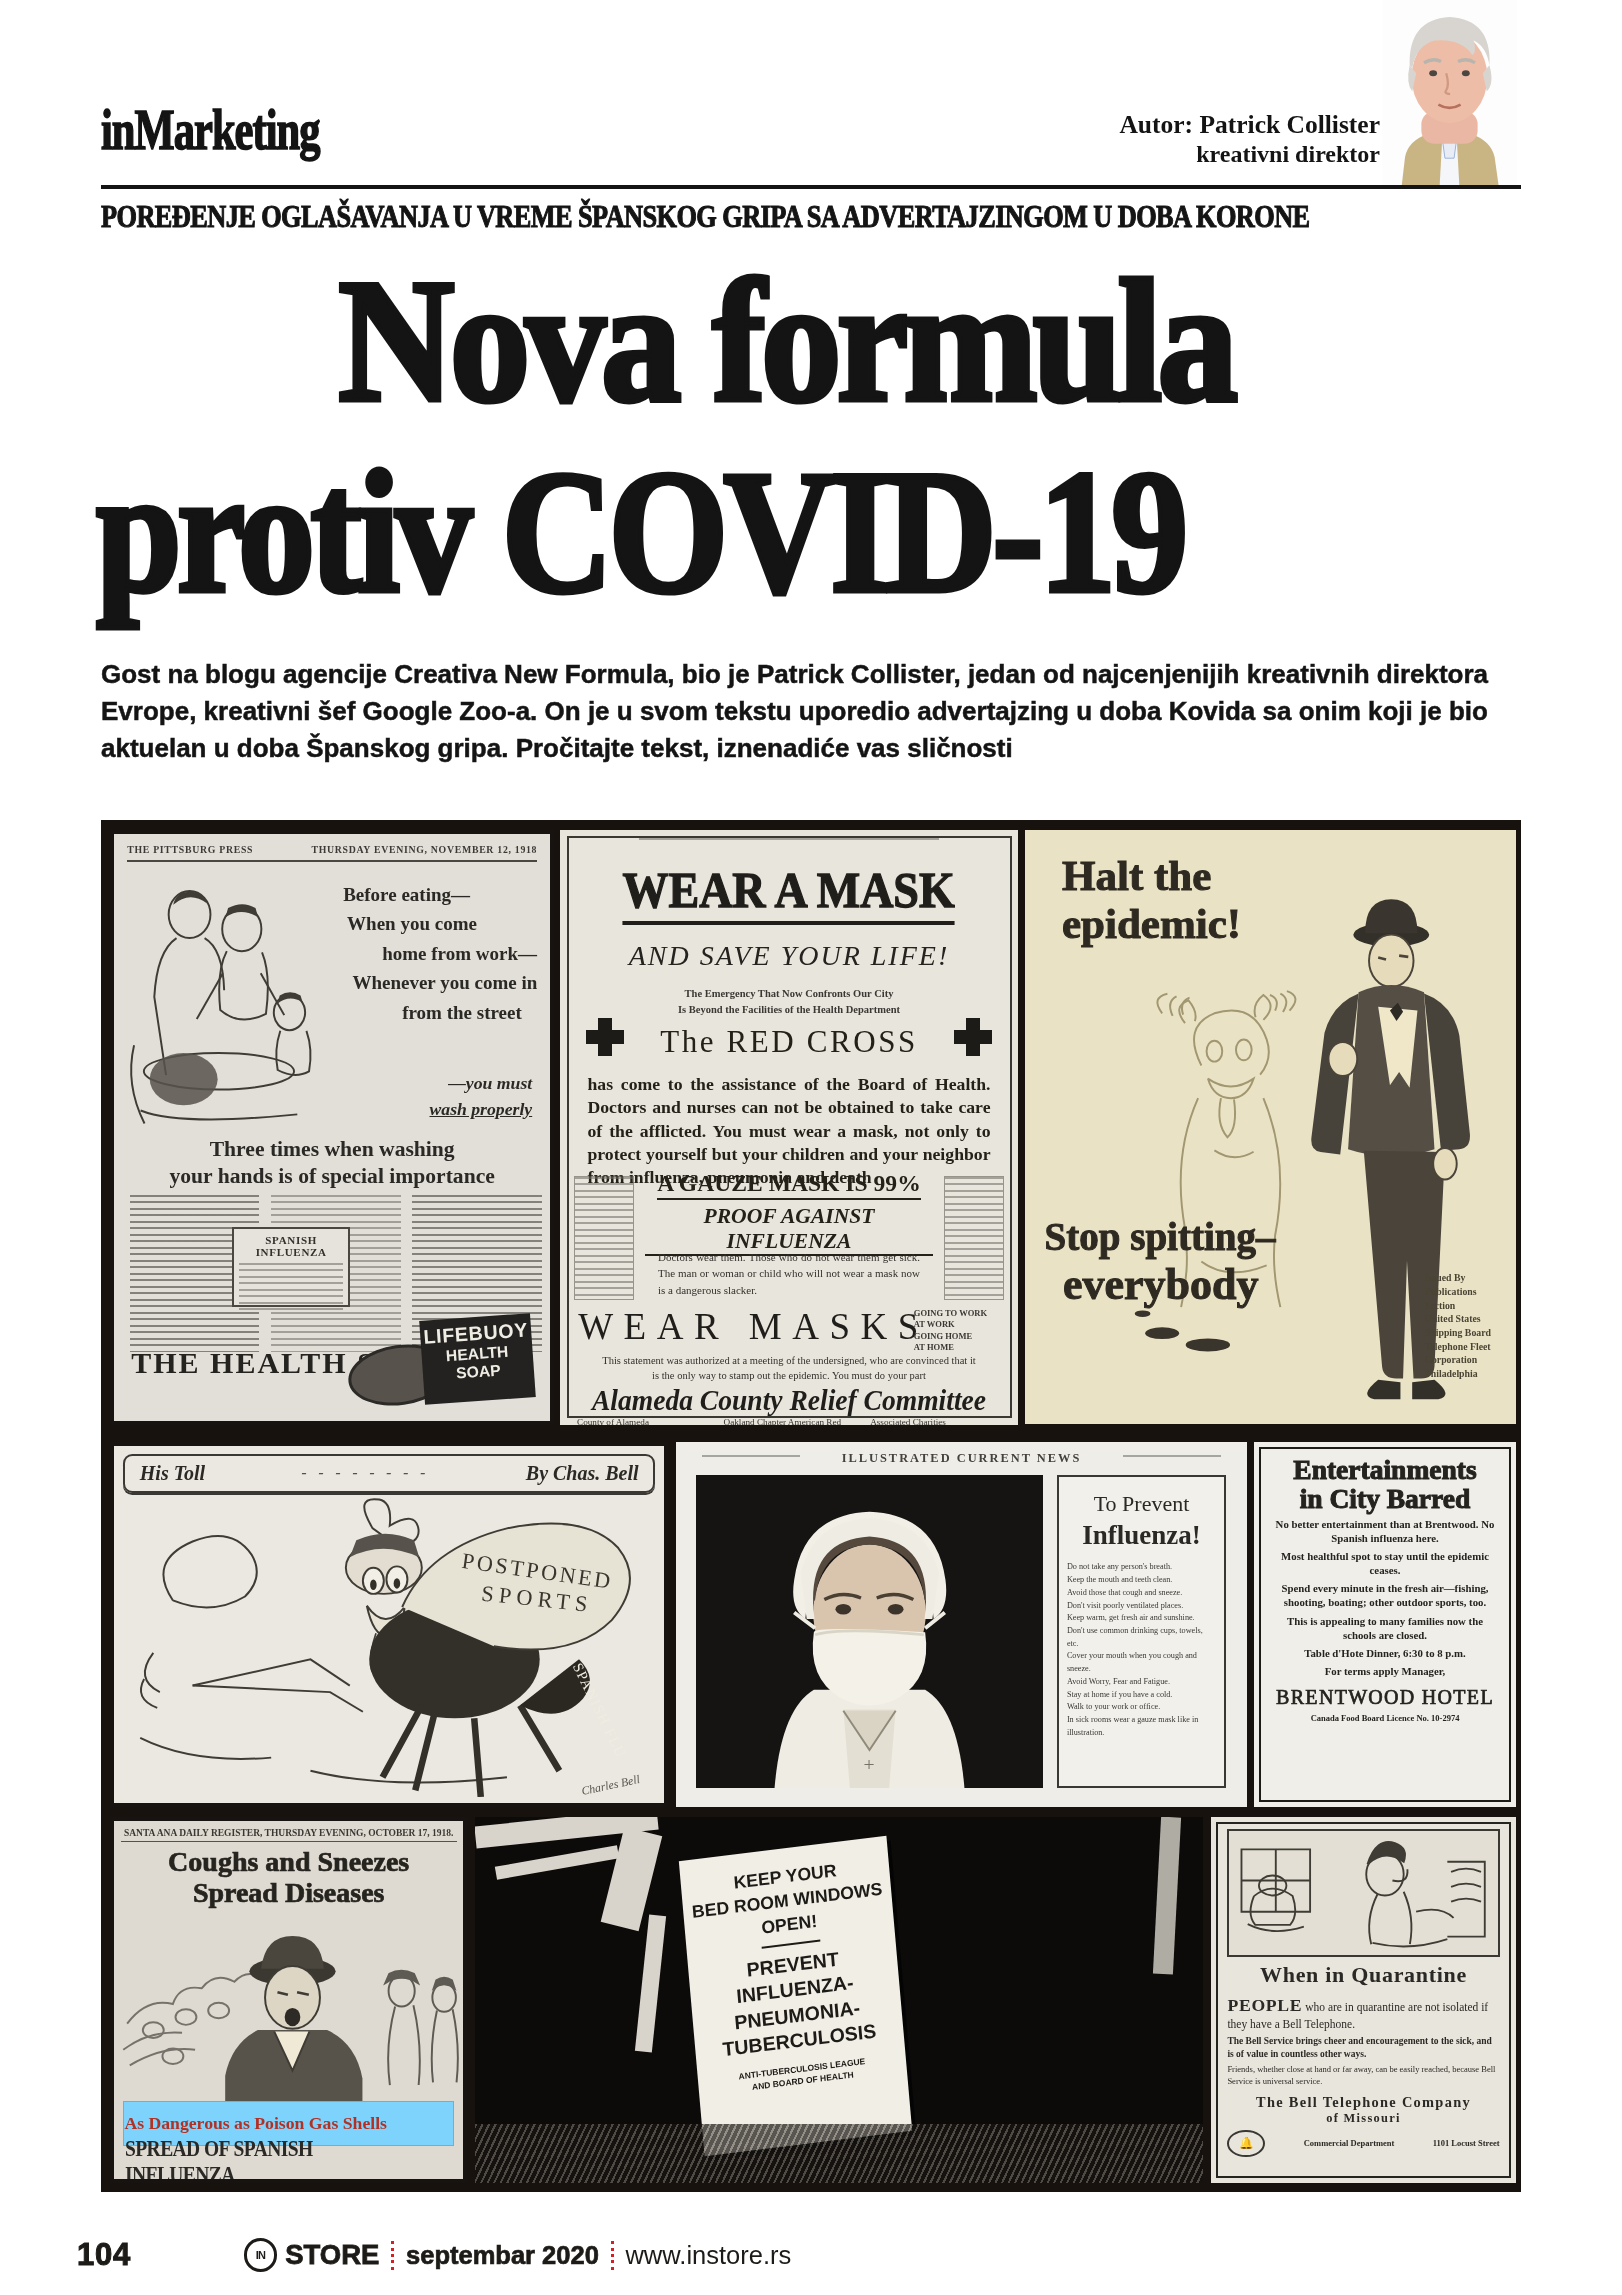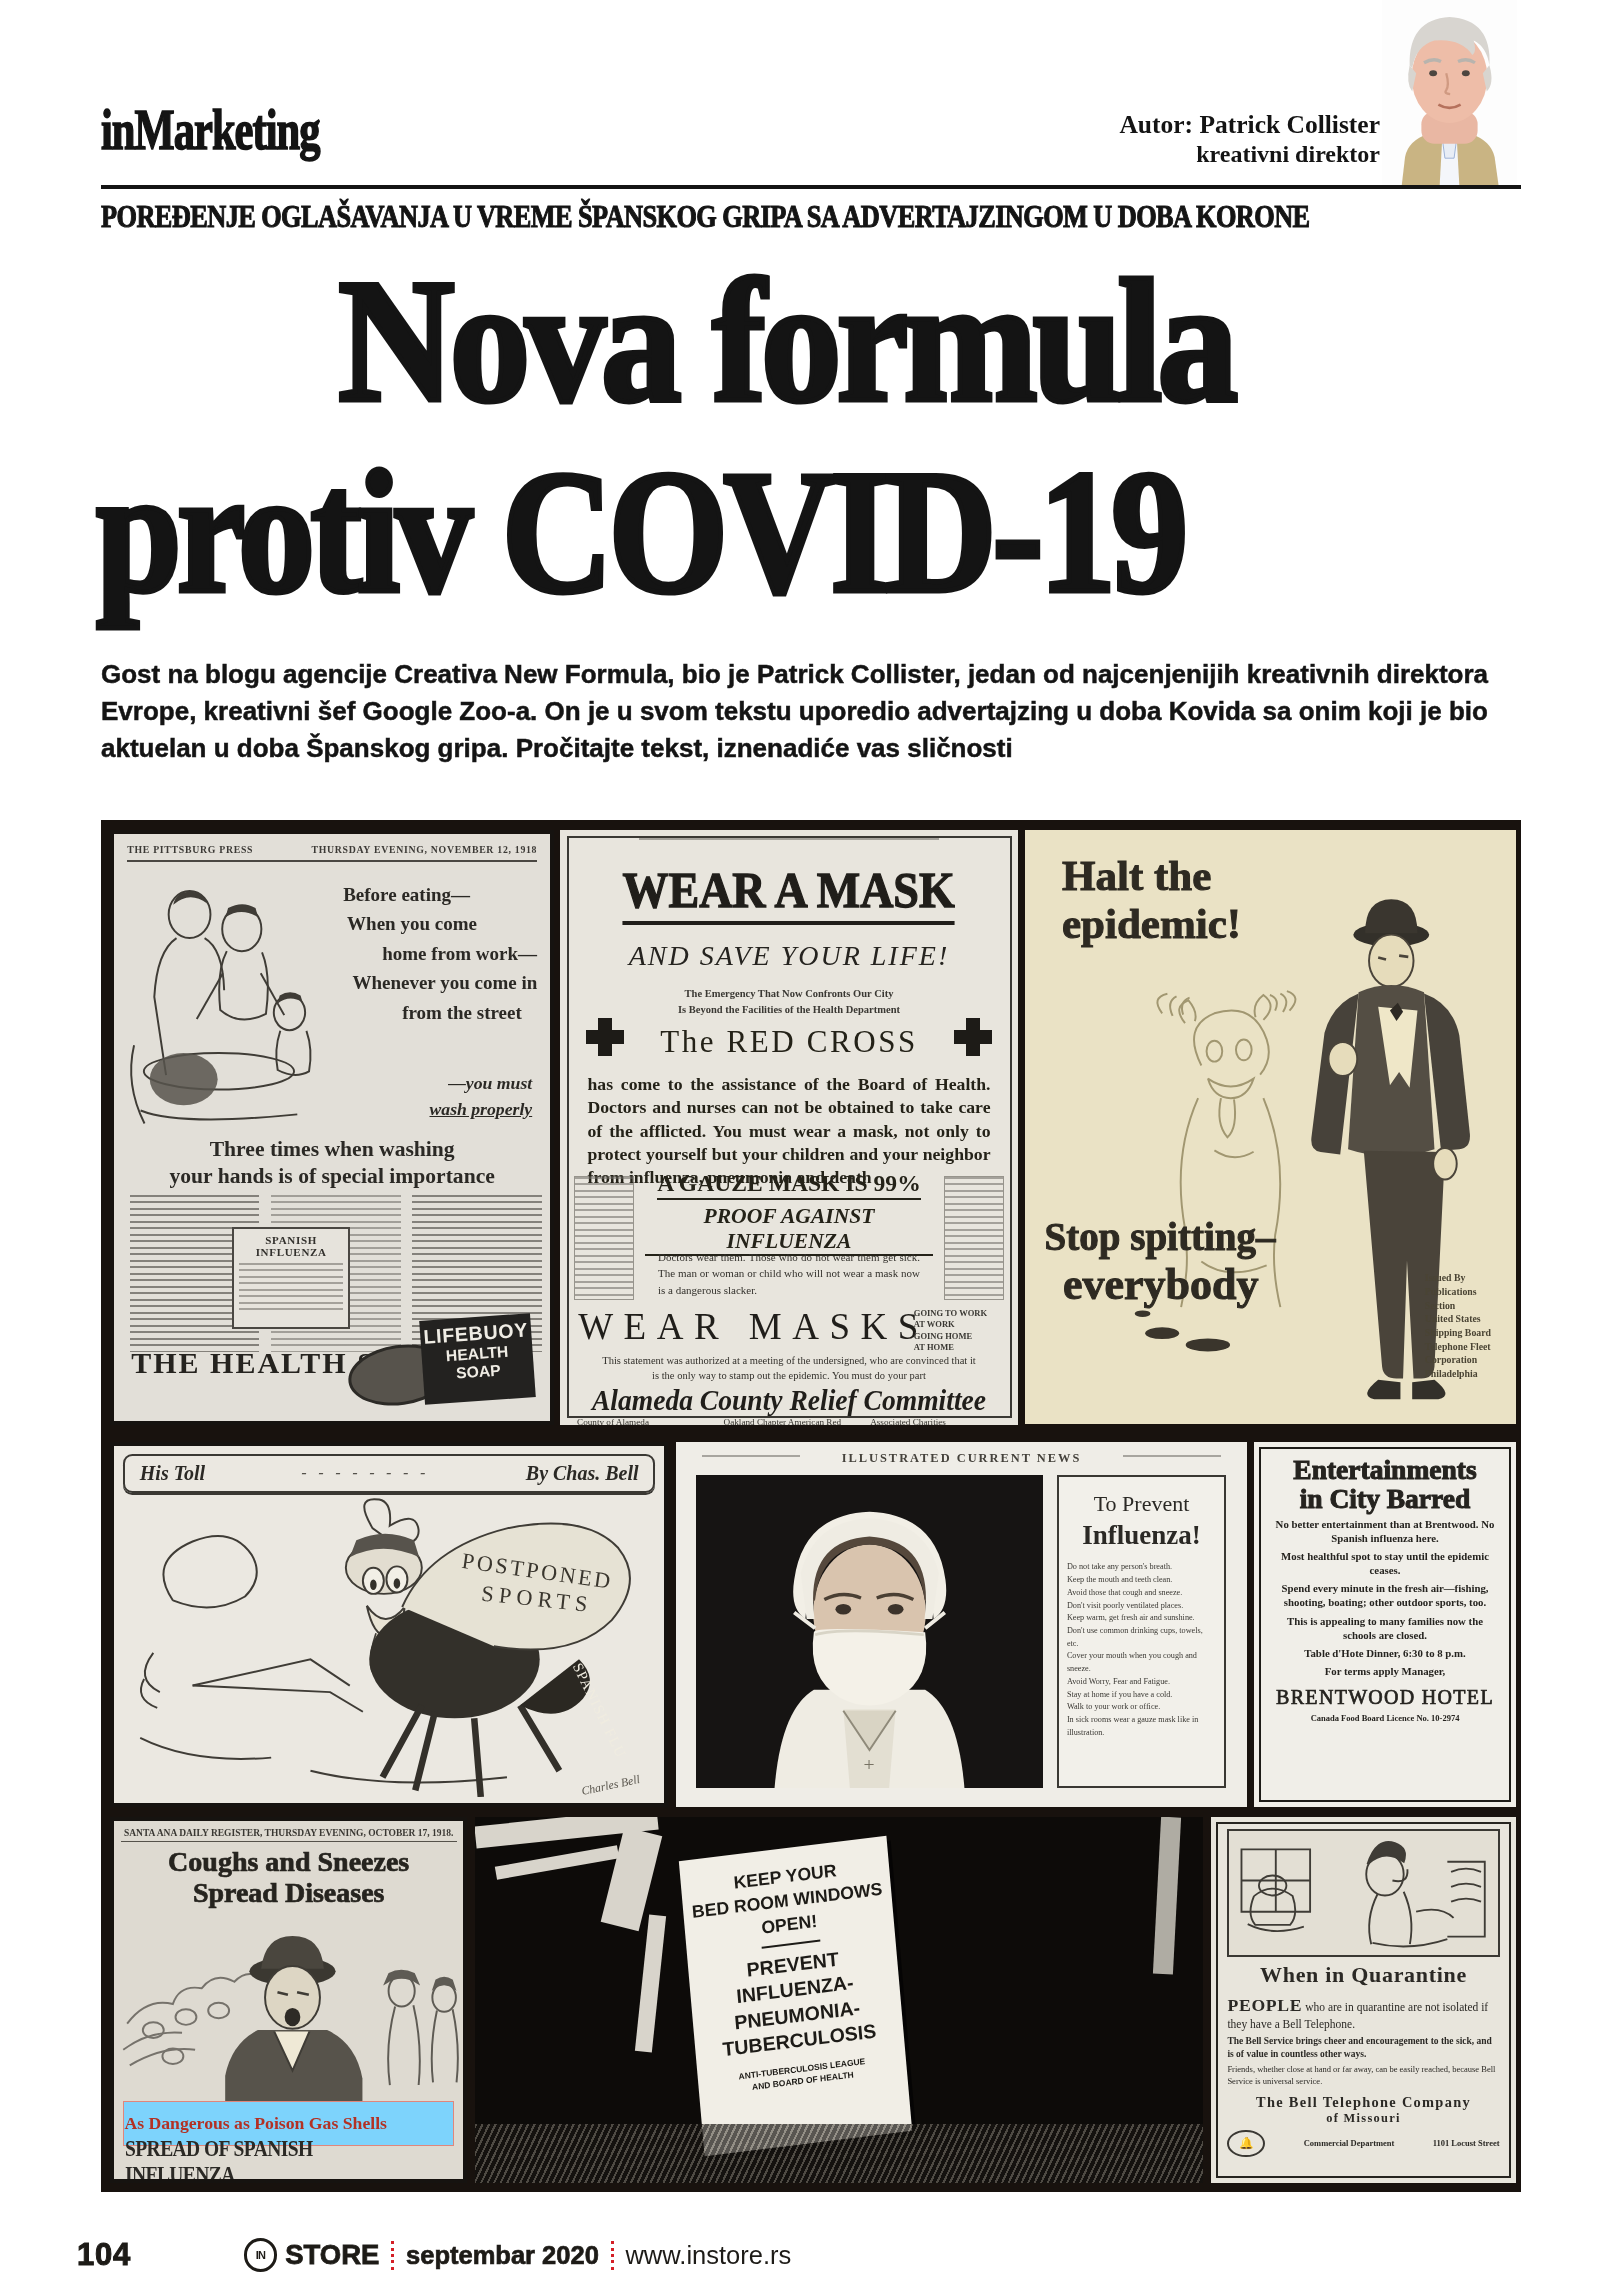--- a/index.html
+++ b/index.html
@@ -47,21 +47,21 @@
   .pA .lead div:nth-child(3){margin-left:39px;}
   .pA .lead div:nth-child(4){margin-left:9.2px;}
   .pA .lead div:nth-child(5){margin-left:59px;}
   .pA .must{position:absolute;left:281px;top:236px;font-style:italic;font-weight:bold;font-size:17.7px;
             text-align:right;width:137px;line-height:1.5;color:#2b2925;}
   .pA .must .u{text-decoration:underline;}
   .pA .headl{position:absolute;left:0;right:0;top:302px;text-align:center;font-size:21.6px;font-weight:bold;
              color:#2b2925;line-height:1.25;}
   .pA .cols{position:absolute;left:15.7px;top:361px;width:412px;height:157px;display:flex;gap:11.8px;}
   .pA .col{flex:1;}
-  .pA .sibox{position:absolute;left:118px;top:393px;width:118px;height:102px;border:2px solid #4a4742;
+  .pA .sibox{position:absolute;left:118px;top:393px;width:118px;height:80px;border:2px solid #4a4742;
              background:#e6e3dc;padding:5.2px;box-sizing:border-box;text-align:center;}
   .pA .sibox .t{font-size:11px;font-weight:bold;letter-spacing:0.7px;color:#33312d;margin-bottom:5.2px;}
   .pA .soap{position:absolute;left:17px;bottom:41px;font-size:30px;font-weight:bold;letter-spacing:2px;color:#25231f;}
   .pA .box3d{position:absolute;right:17px;bottom:19.6px;width:111px;height:84px;background:#232220;
              transform:rotate(-4deg);color:#efece4;text-align:center;font-weight:bold;
              font-family:"Liberation Sans",sans-serif;padding-top:5.2px;box-sizing:border-box;line-height:1.15;}
   .pA .box3d .l1{font-size:19.6px;letter-spacing:0.7px;}
   .pA .box3d .l2,.pA .box3d .l3{font-size:15.7px;}
   .pA .bar{position:absolute;right:98px;bottom:15.7px;width:98px;height:54px;background:#57534c;border-radius:50%;
            transform:rotate(-8deg);border:3.3px solid #2c2a26;}

